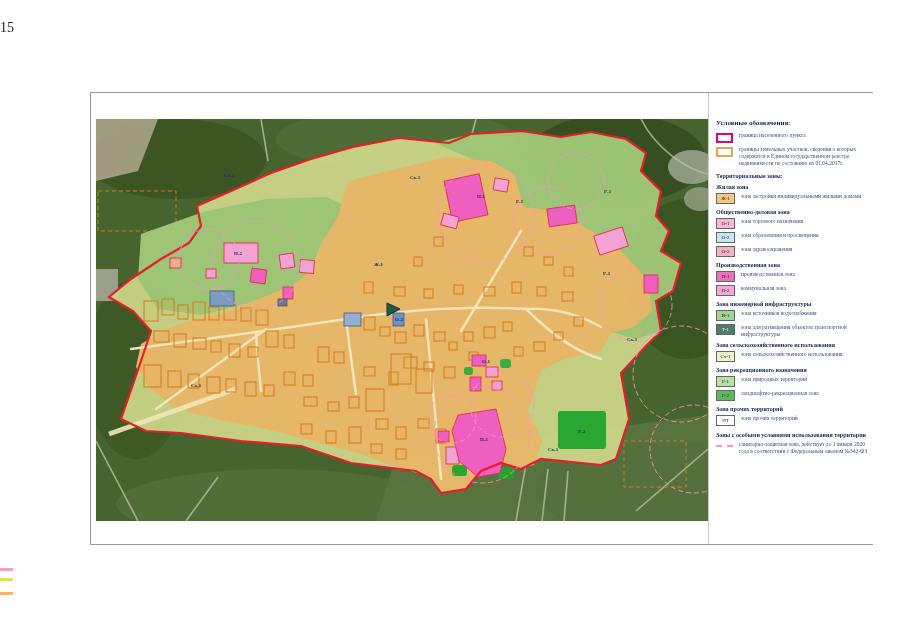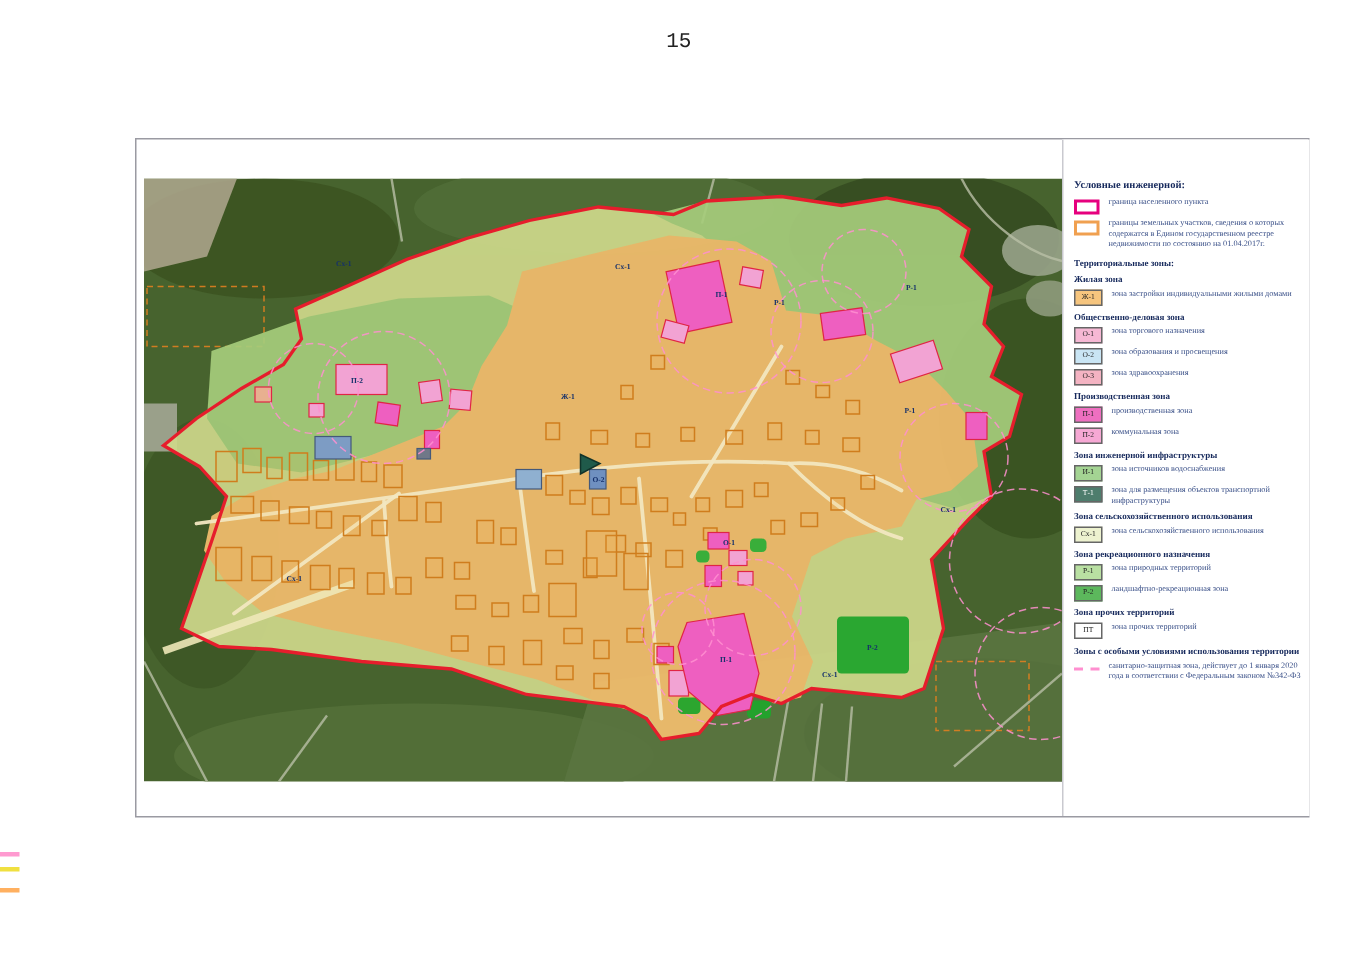--- a/index.html
+++ b/index.html
@@ -1,19 +1,19 @@
 <!DOCTYPE html>
 <html><head>
 <meta charset="utf-8">
 <style>
   html,body{margin:0;padding:0;}
   body{width:905px;height:640px;position:relative;background:#ffffff;overflow:hidden;
        font-family:"Liberation Serif",serif;}
-  .page-num{position:absolute;top:20px;left:0;width:905px;text-align:center;
-            font-size:14px;color:#222;font-family:Liberation Mono, monospace;}
+  .page-num{position:absolute;top:20px;left:0;width:905px;text-align:left;
+            font-size:14px;color:#222;}
   
   .sheet{position:absolute;left:90px;top:92px;width:781px;height:451px;
          border:1px solid #9a9aa2;background:#fff;}
   .sheet-title{position:absolute;top:6px;left:0;width:100%;text-align:center;
                font-weight:bold;color:#1d2b52;line-height:1.45;}
   .sheet-title .t1{font-size:8px;}
   .sheet-title .t2{font-size:8px;}
   .map-no{position:absolute;top:9px;right:26px;font-size:7px;color:#3a4a7a;}
   
   .mapwrap{position:absolute;left:5px;top:26px;width:612px;height:402px;}
@@ -257,21 +257,21 @@
           <text x="452" y="332" class="zl">Сх-1</text>
           <text x="531" y="222" class="zl">Сх-1</text>
           <text x="384" y="322" class="zl">П-1</text>
           <text x="482" y="314" class="zl">Р-2</text>
         </g>
     </svg>
   </div>
 
   <div class="legend">
     <div class="legend-inner">
-      <div class="ltitle">Условные инженерной:</div>
+      <div class="ltitle">Условные обозначения:</div>
       <div id="legend-body">
           <div class="lrow">
             <span class="sym b1"></span>
             <span class="ltxt">граница населенного пункта</span>
           </div>
           <div class="lrow">
             <span class="sym b2"></span>
             <span class="ltxt">границы земельных участков, сведения о которых содержатся в Едином государственном реестре недвижимости по состоянию на 01.04.2017г.</span>
           </div>
           <div class="lhead">Территориальные зоны:</div>

